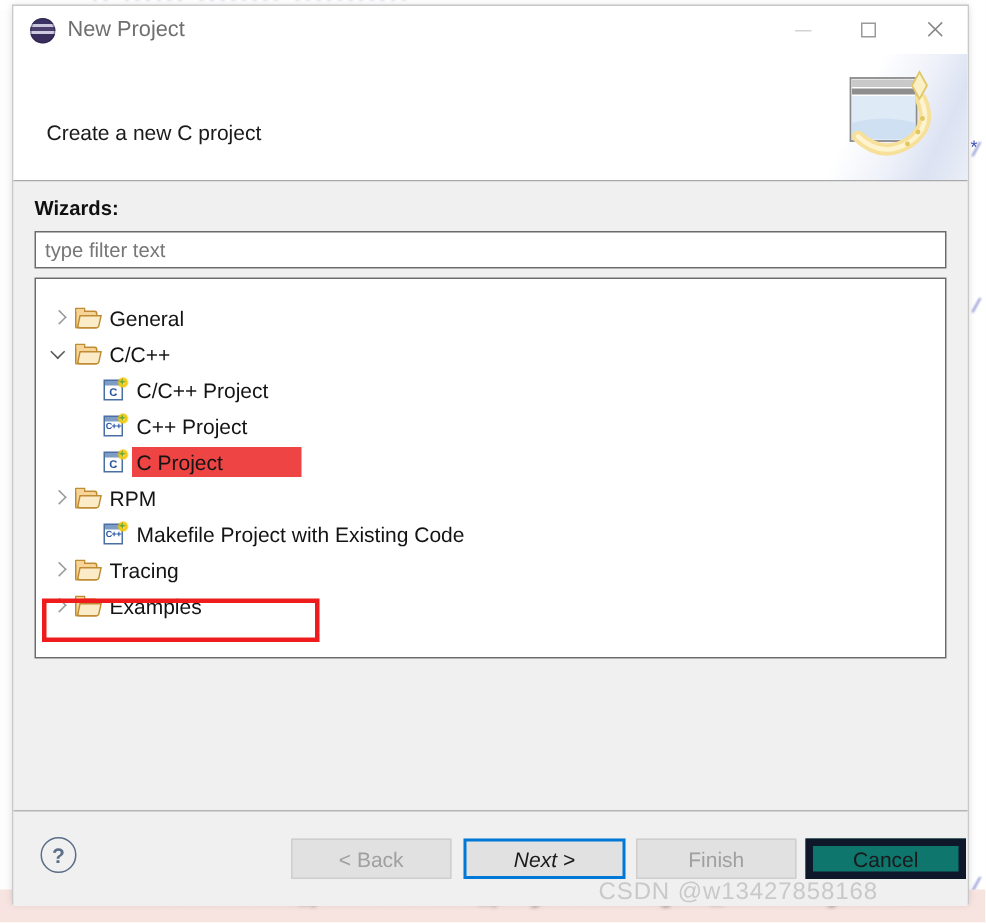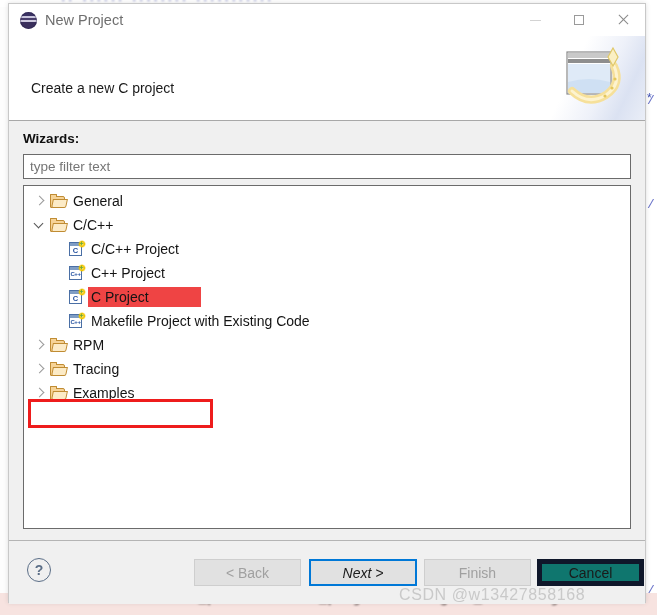--- a/index.html
+++ b/index.html
@@ -217,26 +217,26 @@
     font-size: 13.5px;
     color: #1a1a1a;
     padding: 0 6px;
     outline: none;
   }
   .filter-input::placeholder { color: #767676; opacity: 1; }
 
   .tree-panel {
     position: absolute;
     left: 14px; top: 64px;
-    width: 608px; height: 344px;
+    width: 608px; height: 254px;
     box-sizing: border-box;
     border: 1px solid #6b6b6b;
     background: #ffffff;
     overflow: hidden;
-    padding-top: 3px;
+    padding-top: 14px;
   }
 
   .tree-row {
     position: relative;
     height: 24px;
     display: flex;
     align-items: center;
     font-size: 14px;
     color: #141414;
     white-space: nowrap;
@@ -538,37 +538,37 @@
           </div>
           <div class="tree-row depth1 selected">
             <span class="cproj-icon">
               <span class="page"></span>
               <span class="bar"></span>
               <span class="letter">C</span>
               <span class="spark"></span>
             </span>
             <span class="tree-label">C Project</span>
           </div>
+          <div class="tree-row depth0">
+            <span class="chev collapsed"></span>
+            <span class="folder-icon">
+              <span class="back"></span>
+              <span class="tab"></span>
+              <span class="front"></span>
+            </span>
+            <span class="tree-label">RPM</span>
+          </div>
           <div class="tree-row depth1">
             <span class="cproj-icon">
               <span class="page"></span>
               <span class="bar"></span>
               <span class="letter small">C++</span>
               <span class="spark"></span>
             </span>
             <span class="tree-label">Makefile Project with Existing Code</span>
-          </div>
-          <div class="tree-row depth0">
-            <span class="chev collapsed"></span>
-            <span class="folder-icon">
-              <span class="back"></span>
-              <span class="tab"></span>
-              <span class="front"></span>
-            </span>
-            <span class="tree-label">RPM</span>
           </div>
           <div class="tree-row depth0">
             <span class="chev collapsed"></span>
             <span class="folder-icon">
               <span class="back"></span>
               <span class="tab"></span>
               <span class="front"></span>
             </span>
             <span class="tree-label">Tracing</span>
           </div>

